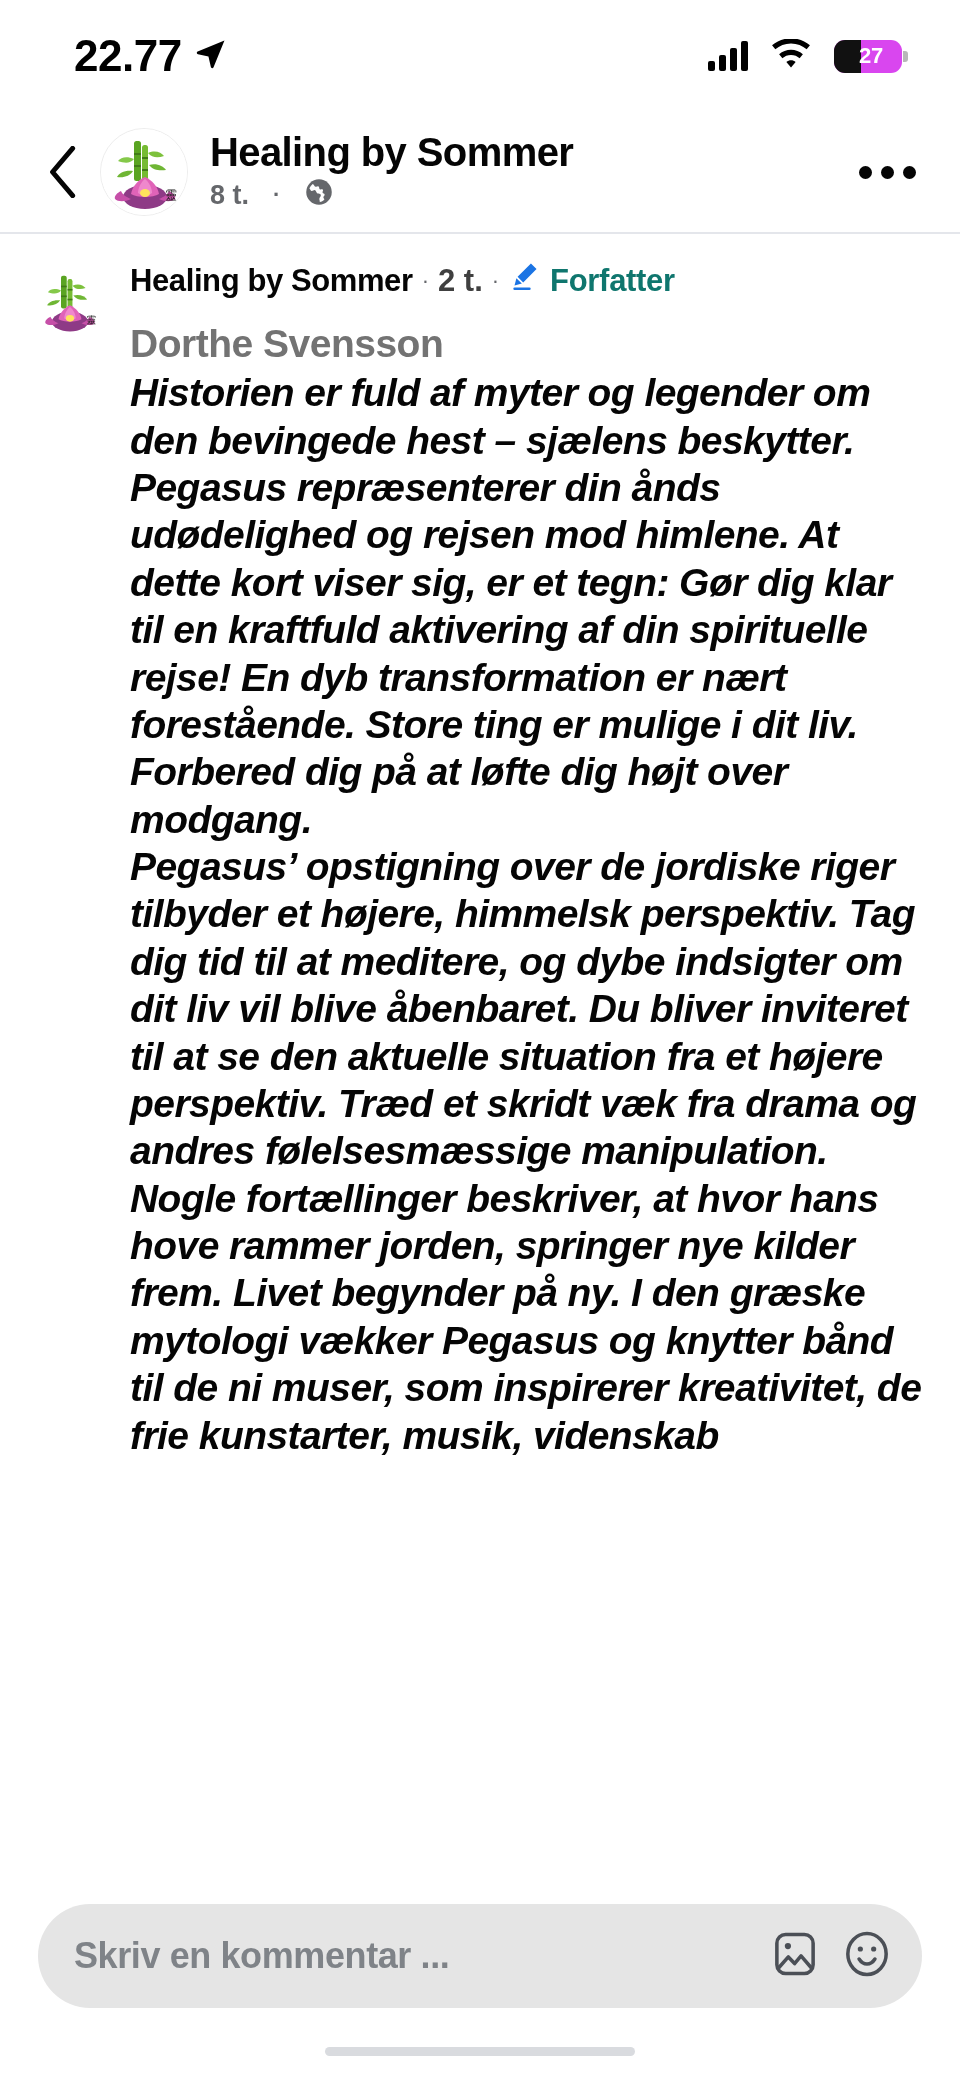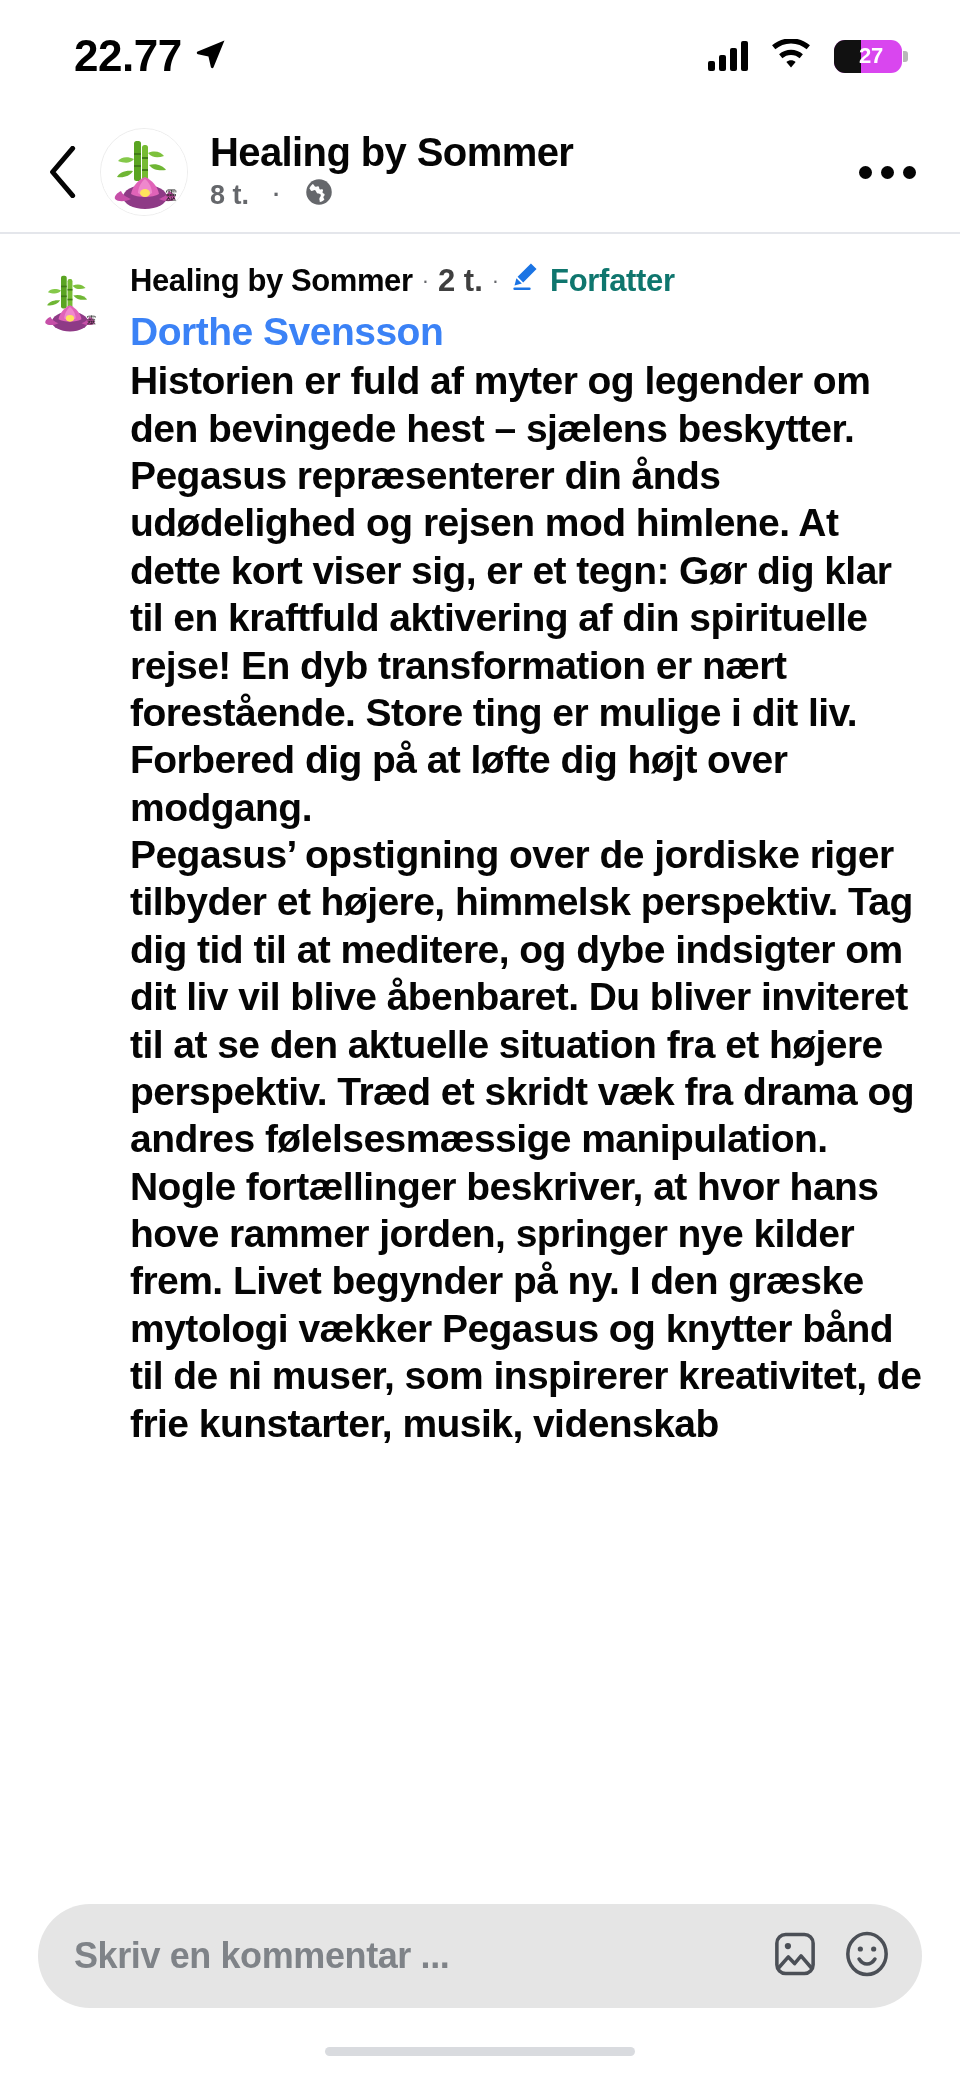--- a/index.html
+++ b/index.html
@@ -215,36 +215,37 @@
   .byline-time { color: #404040; font-weight: 600; }
   .byline-author {
     color: #0f766e;
     font-weight: 700;
     letter-spacing: -0.3px;
   }
   .pencil-icon { display: block; margin-right: 1px; }
 
   .mention {
     display: block;
-    color: #3b82f6;
+    color: #737373;
     font-weight: 700;
     font-size: 39px;
     letter-spacing: -0.5px;
     line-height: 1.22;
-    margin-top: 6px;
+    margin-top: 18px;
   }
   .body-text {
     font-size: 39px;
     font-weight: 700;
     color: #050505;
     letter-spacing: -0.55px;
     line-height: 1.215;
     margin-top: 2px;
     white-space: pre-wrap;
     word-wrap: break-word;
+    font-style: italic;
   }
 
   
   .composer-wrap {
     position: absolute;
     left: 0;
     right: 0;
     bottom: 0;
     height: 196px;
     background: #ffffff;

